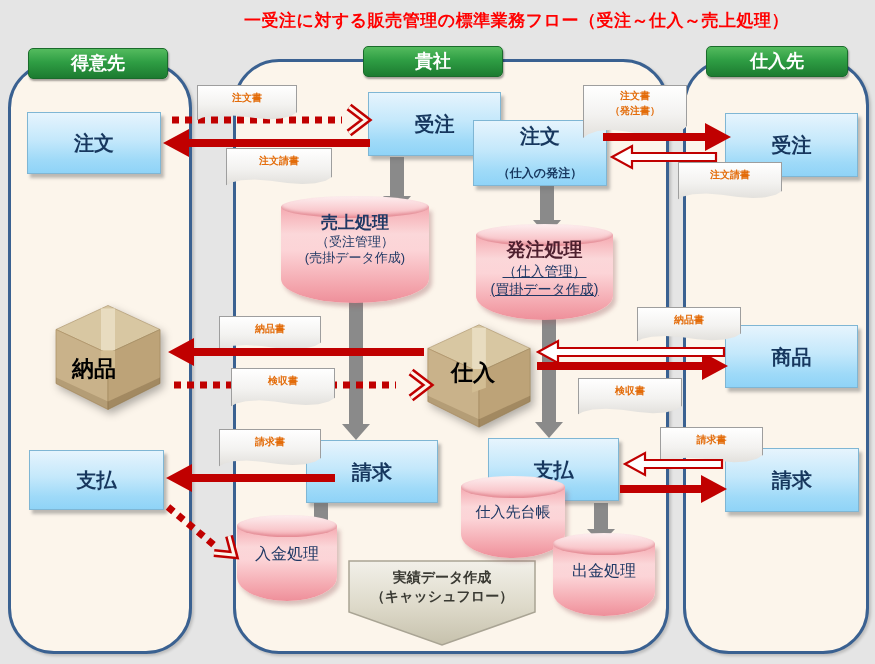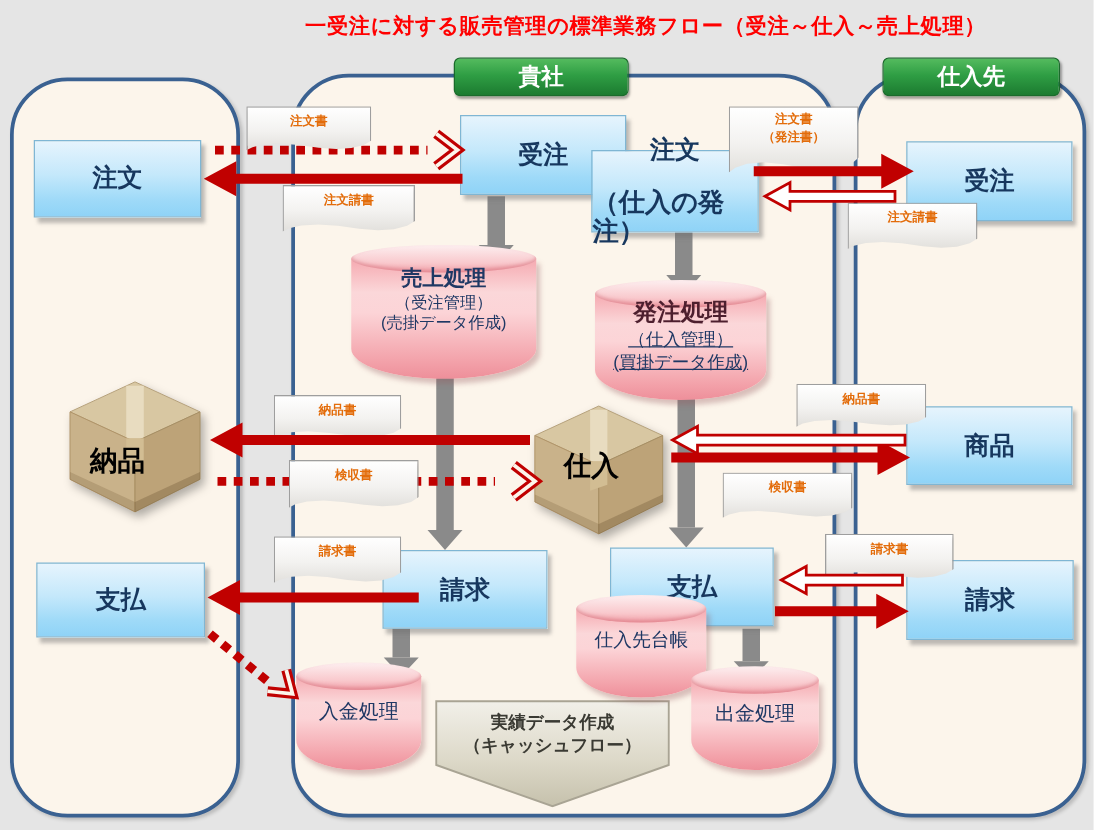--- a/index.html
+++ b/index.html
@@ -18,21 +18,21 @@
              border:1px solid #1A6B2B;border-radius:5px;color:#ffffff;font-weight:bold;font-size:18px;
              text-align:center;line-height:29px;box-shadow:1px 2px 2px rgba(0,0,0,.35);}
   #h-customer{left:28px;top:48px;width:138px;height:29px;}
   #h-company{left:363px;top:46px;width:138px;height:29px;}
   #h-supplier{left:706px;top:46px;width:140px;height:29px;}
   
   .bluebox{position:absolute;z-index:4;display:flex;flex-direction:column;align-items:center;justify-content:center;
            background:linear-gradient(180deg,#e6f4fd 0%,#c4e8fb 45%,#9fdaf8 78%,#8fd3f7 100%);
            border:1px solid #7fb6d4;box-shadow:3px 4px 3px rgba(110,110,110,.45);
            color:#17375E;font-weight:bold;font-size:20px;line-height:1.1;}
-  .bluebox .box-sub{font-size:21px;margin-top:20px;}
+  .bluebox .box-sub{font-size:12px;margin-top:20px;}
   #b-cust-order{left:27px;top:112px;width:132px;height:60px;}
   #b-co-order{left:368px;top:92px;width:131px;height:62px;}
   #b-co-po{left:473px;top:120px;width:132px;height:64px;}
   #b-sup-order{left:725px;top:113px;width:131px;height:62px;}
   #b-sup-goods{left:725px;top:325px;width:131px;height:61px;}
   #b-cust-pay{left:29px;top:450px;width:133px;height:58px;}
   #b-co-bill{left:306px;top:440px;width:130px;height:61px;}
   #b-co-pay{left:488px;top:438px;width:129px;height:61px;}
   #b-sup-bill{left:725px;top:448px;width:132px;height:62px;}
   
@@ -45,21 +45,21 @@
   .cyl > div{position:relative;z-index:2;text-align:center;}
   .cyl-t1{font-size:17px;font-weight:bold;}
   .cyl-t2{font-size:13px;line-height:1.25;}
   #c-sales{left:281px;top:207px;width:148px;height:92px;padding-top:4px;}
   #c-ordering{left:476px;top:235px;width:137px;height:83px;padding-top:2px;}
   #c-ordering .cyl-t1{font-size:19px;color:#4D1F2E;}
   #c-ordering .cyl-t2{font-size:14px;text-decoration:underline;}
   .cyl-single{font-size:15px;}
   #c-cust-ledger{left:355px;top:487px;width:104px;height:55px;z-index:5;padding-top:16px;}
   #c-sup-ledger{left:461px;top:487px;width:104px;height:55px;z-index:5;padding-top:16px;}
-  #c-deposit{left:237px;top:541px;width:100px;height:57px;z-index:5;padding-top:18px;font-size:16px;}
+  #c-deposit{left:237px;top:526px;width:100px;height:57px;z-index:5;padding-top:18px;font-size:16px;}
   #c-withdraw{left:553px;top:544px;width:102px;height:55px;z-index:5;padding-top:17px;font-size:16px;}
   
   .pkg{position:absolute;z-index:4;}
   .pkg svg{filter:drop-shadow(3px 4px 4px rgba(0,0,0,.30));}
   .pkg-label{position:absolute;color:#000000;font-weight:bold;font-size:22px;white-space:nowrap;}
   #p-delivery{left:48px;top:298px;width:120px;height:115px;}
   #p-purchase{left:420px;top:318px;width:118px;height:112px;}
   
   .doc{position:absolute;z-index:6;color:#E36C0A;font-weight:bold;font-size:10px;text-align:center;
        background:linear-gradient(180deg,#ffffff 0%,#f3f2f0 55%,#e2e0dc 100%);
@@ -91,20 +91,21 @@
 <body>
 
 <div class="stage">
 
   <div class="title">一受注に対する販売管理の標準業務フロー（受注～仕入～売上処理）</div>
 
   <div class="container" id="col-customer"></div>
   <div class="container" id="col-company"></div>
   <div class="container" id="col-supplier"></div>
 
+  <div class="colheader" id="h-customer">得意先</div>
   <div class="colheader" id="h-company">貴社</div>
   <div class="colheader" id="h-supplier">仕入先</div>
 
   <svg class="ovl" id="gray-arrows" width="875" height="664" viewBox="0 0 875 664">
     <g fill="#8a8a8a">
       <g>
           <rect x="390" y="157" width="14" height="39"></rect>
           <polygon points="383,196 411,196 397,212"></polygon>
         </g>
       <g>

